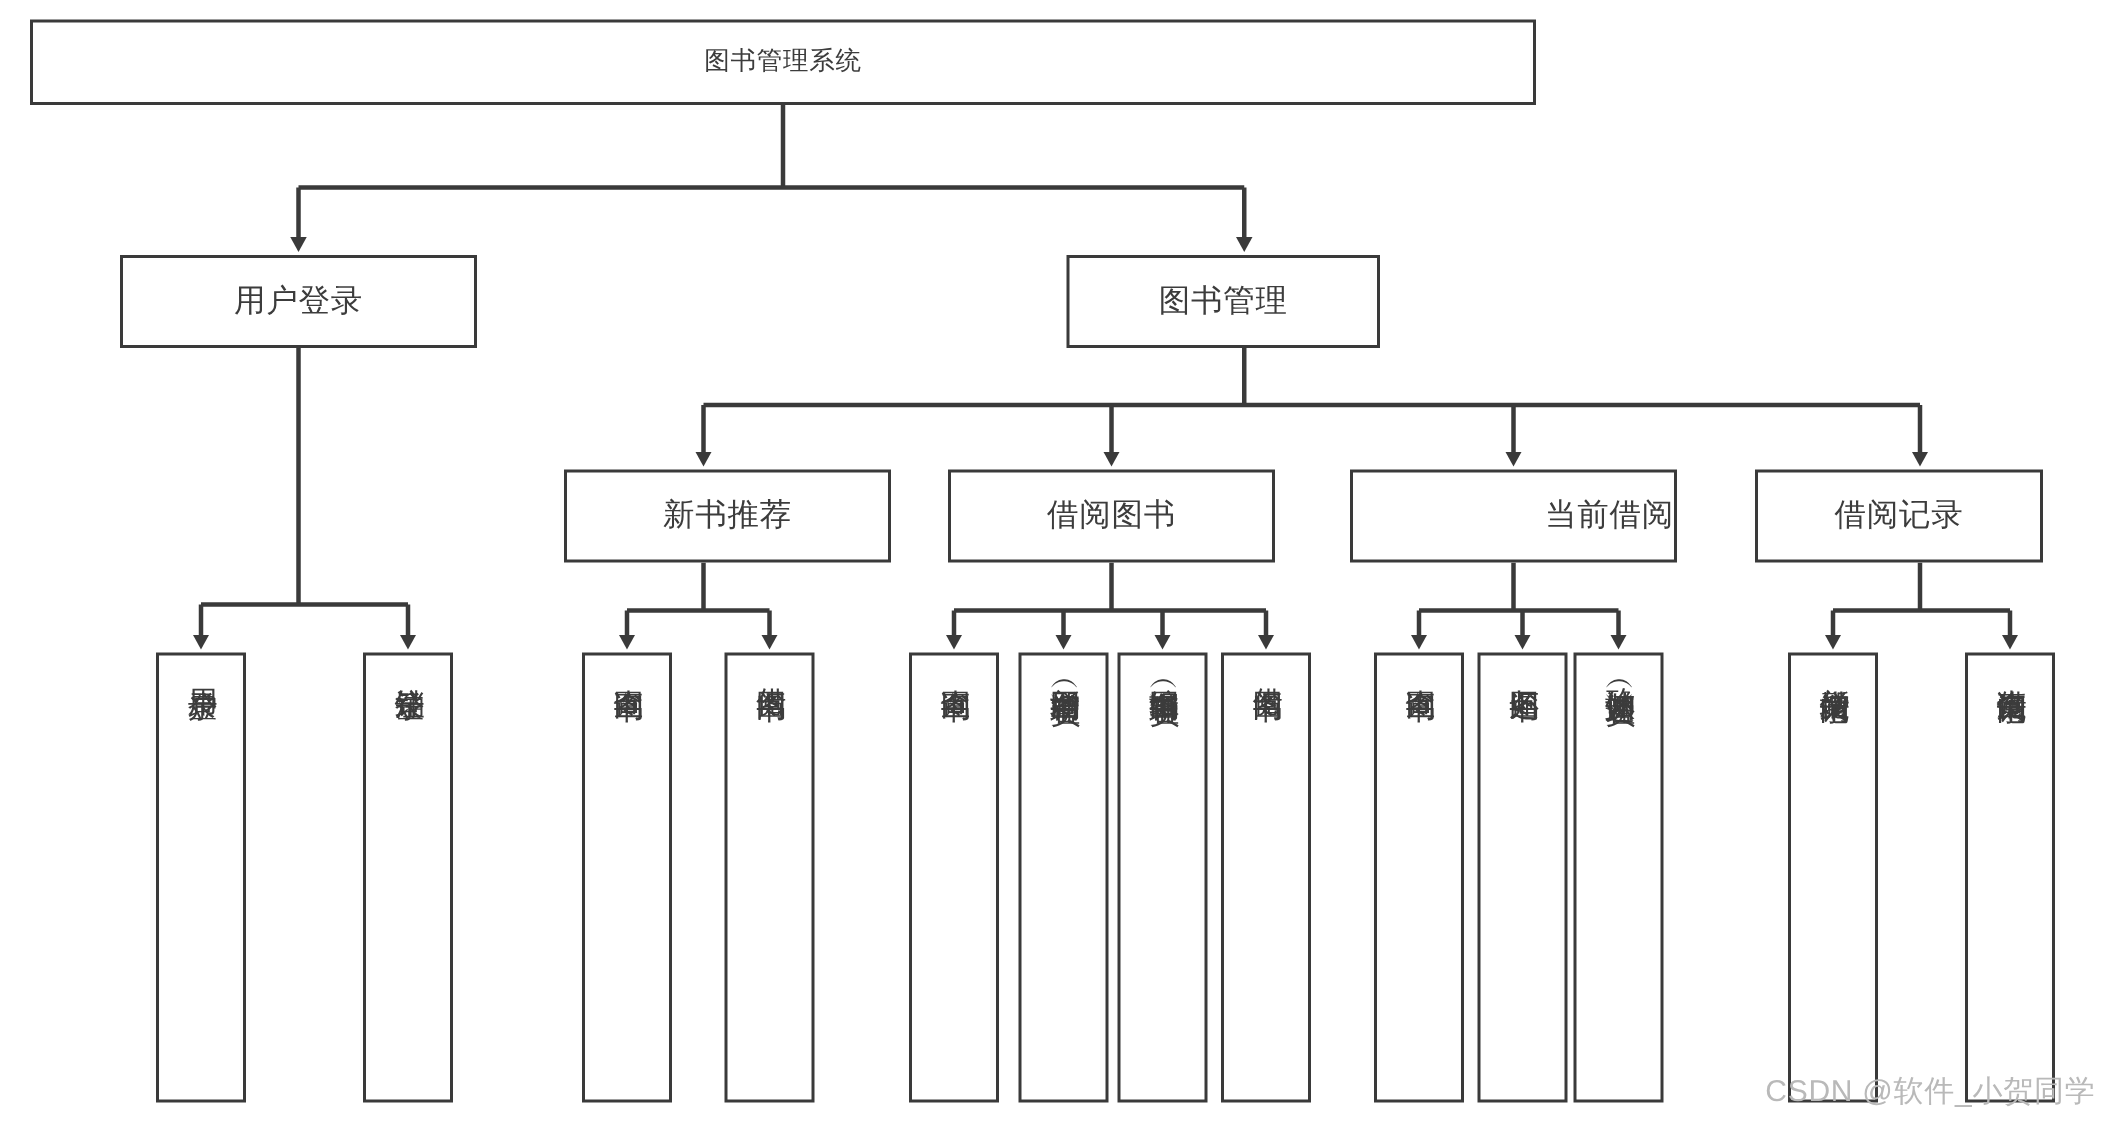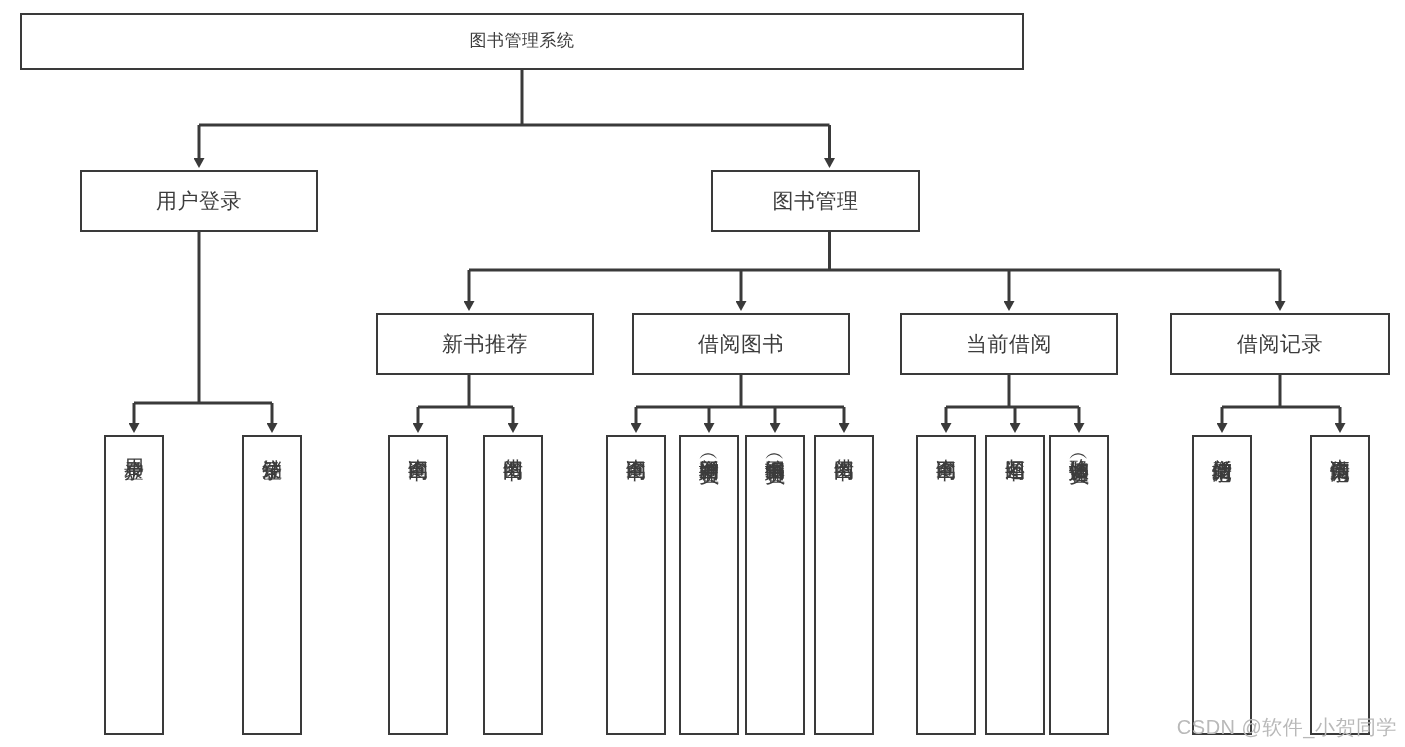--- a/index.html
+++ b/index.html
@@ -125,24 +125,24 @@
       </div>
       <div class="node horiz lvl2" style="left: 711px; top: 170px; width: 209px; height: 62px;">
         <span class="lbl">图书管理</span>
       </div>
       <div class="node horiz lvl3" style="left: 360px; top: 313px; width: 218px; height: 62px; margin-left: 16px;">
         <span class="lbl">新书推荐</span>
       </div>
       <div class="node horiz lvl3" style="left: 632px; top: 313px; width: 218px; height: 62px;">
         <span class="lbl">借阅图书</span>
       </div>
-      <div class="node horiz lvl3" style="left: 900px; top: 313px; width: 218px; height: 62px;">
+      <div class="node horiz lvl3" style="left: 900px; top: 313px; width: 218px; height: 62px; justify-content: flex-end;">
         <span class="lbl">当前借阅</span>
       </div>
-      <div class="node horiz lvl3" style="left: 1170px; top: 313px; width: 220px; height: 62px;">
+      <div class="node horiz lvl3" style="left: 1170px; top: 313px; width: 192px; height: 62px;">
         <span class="lbl">借阅记录</span>
       </div>
       <div class="node vert leaf" style="left: 104px; top: 435px; width: 60px; height: 300px;">
         <span class="lbl">用户登录</span>
       </div>
       <div class="node vert leaf" style="left: 242px; top: 435px; width: 60px; height: 300px;">
         <span class="lbl">注销登录</span>
       </div>
       <div class="node vert leaf" style="left: 388px; top: 435px; width: 60px; height: 300px;">
         <span class="lbl">查询图书</span>

